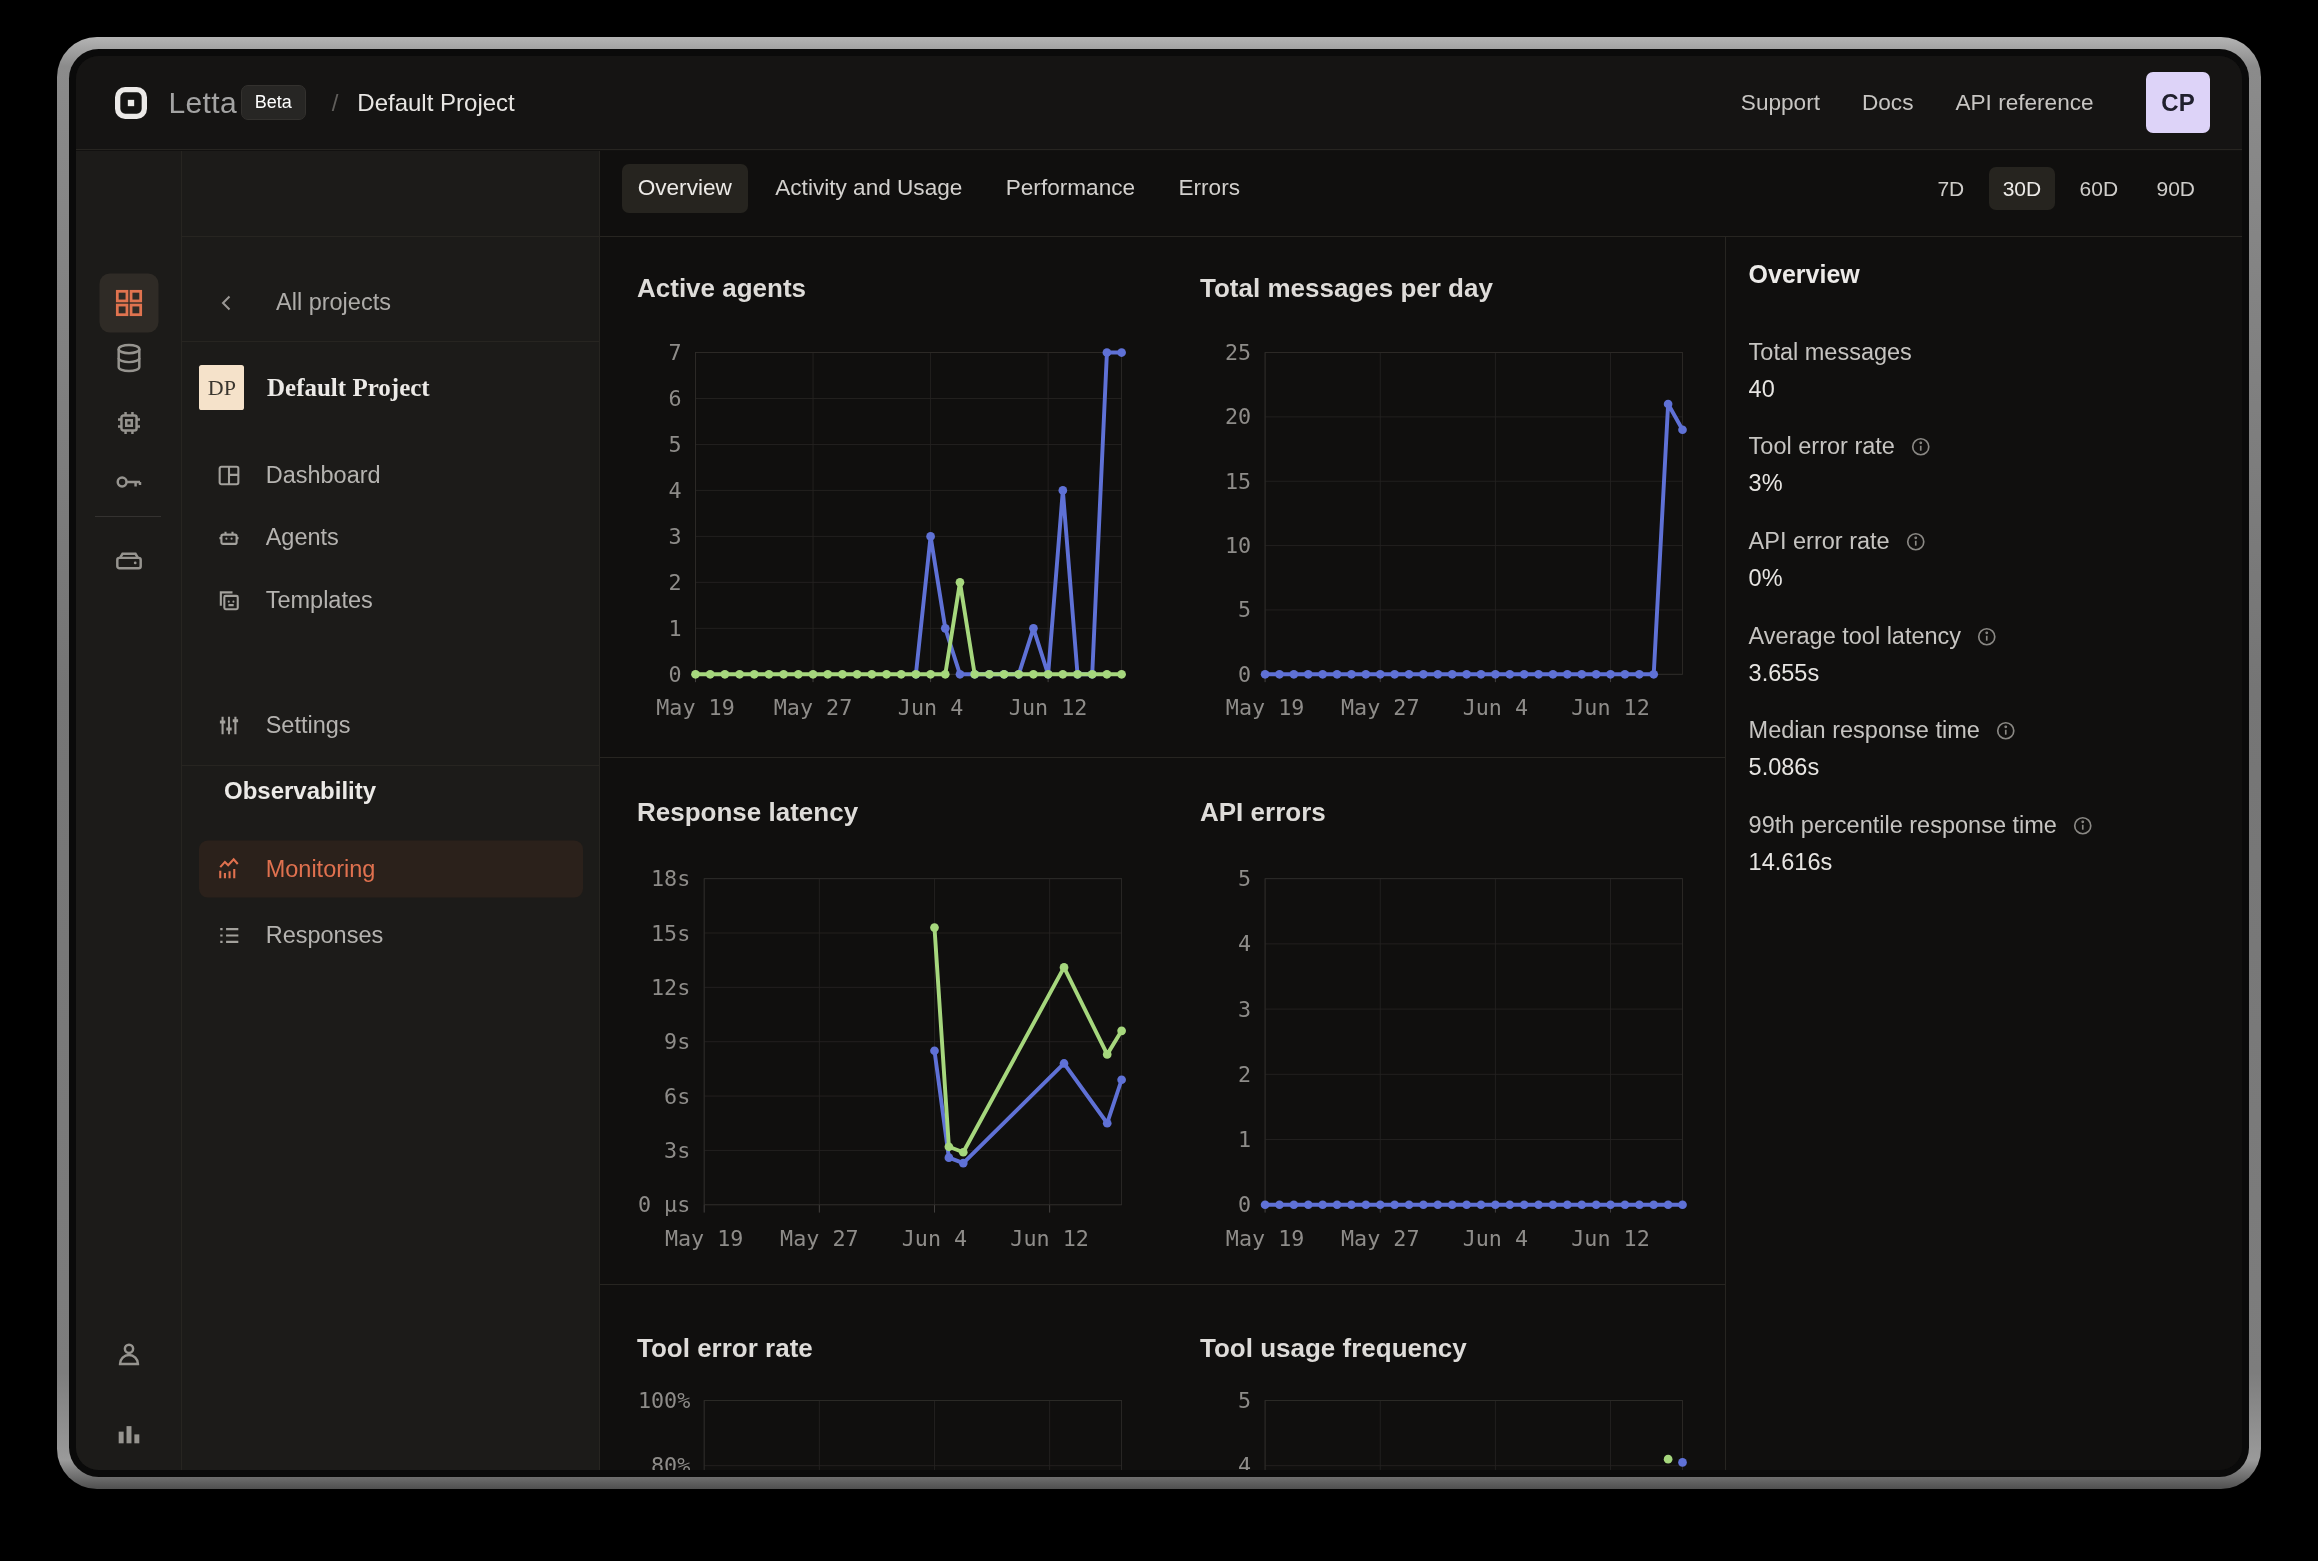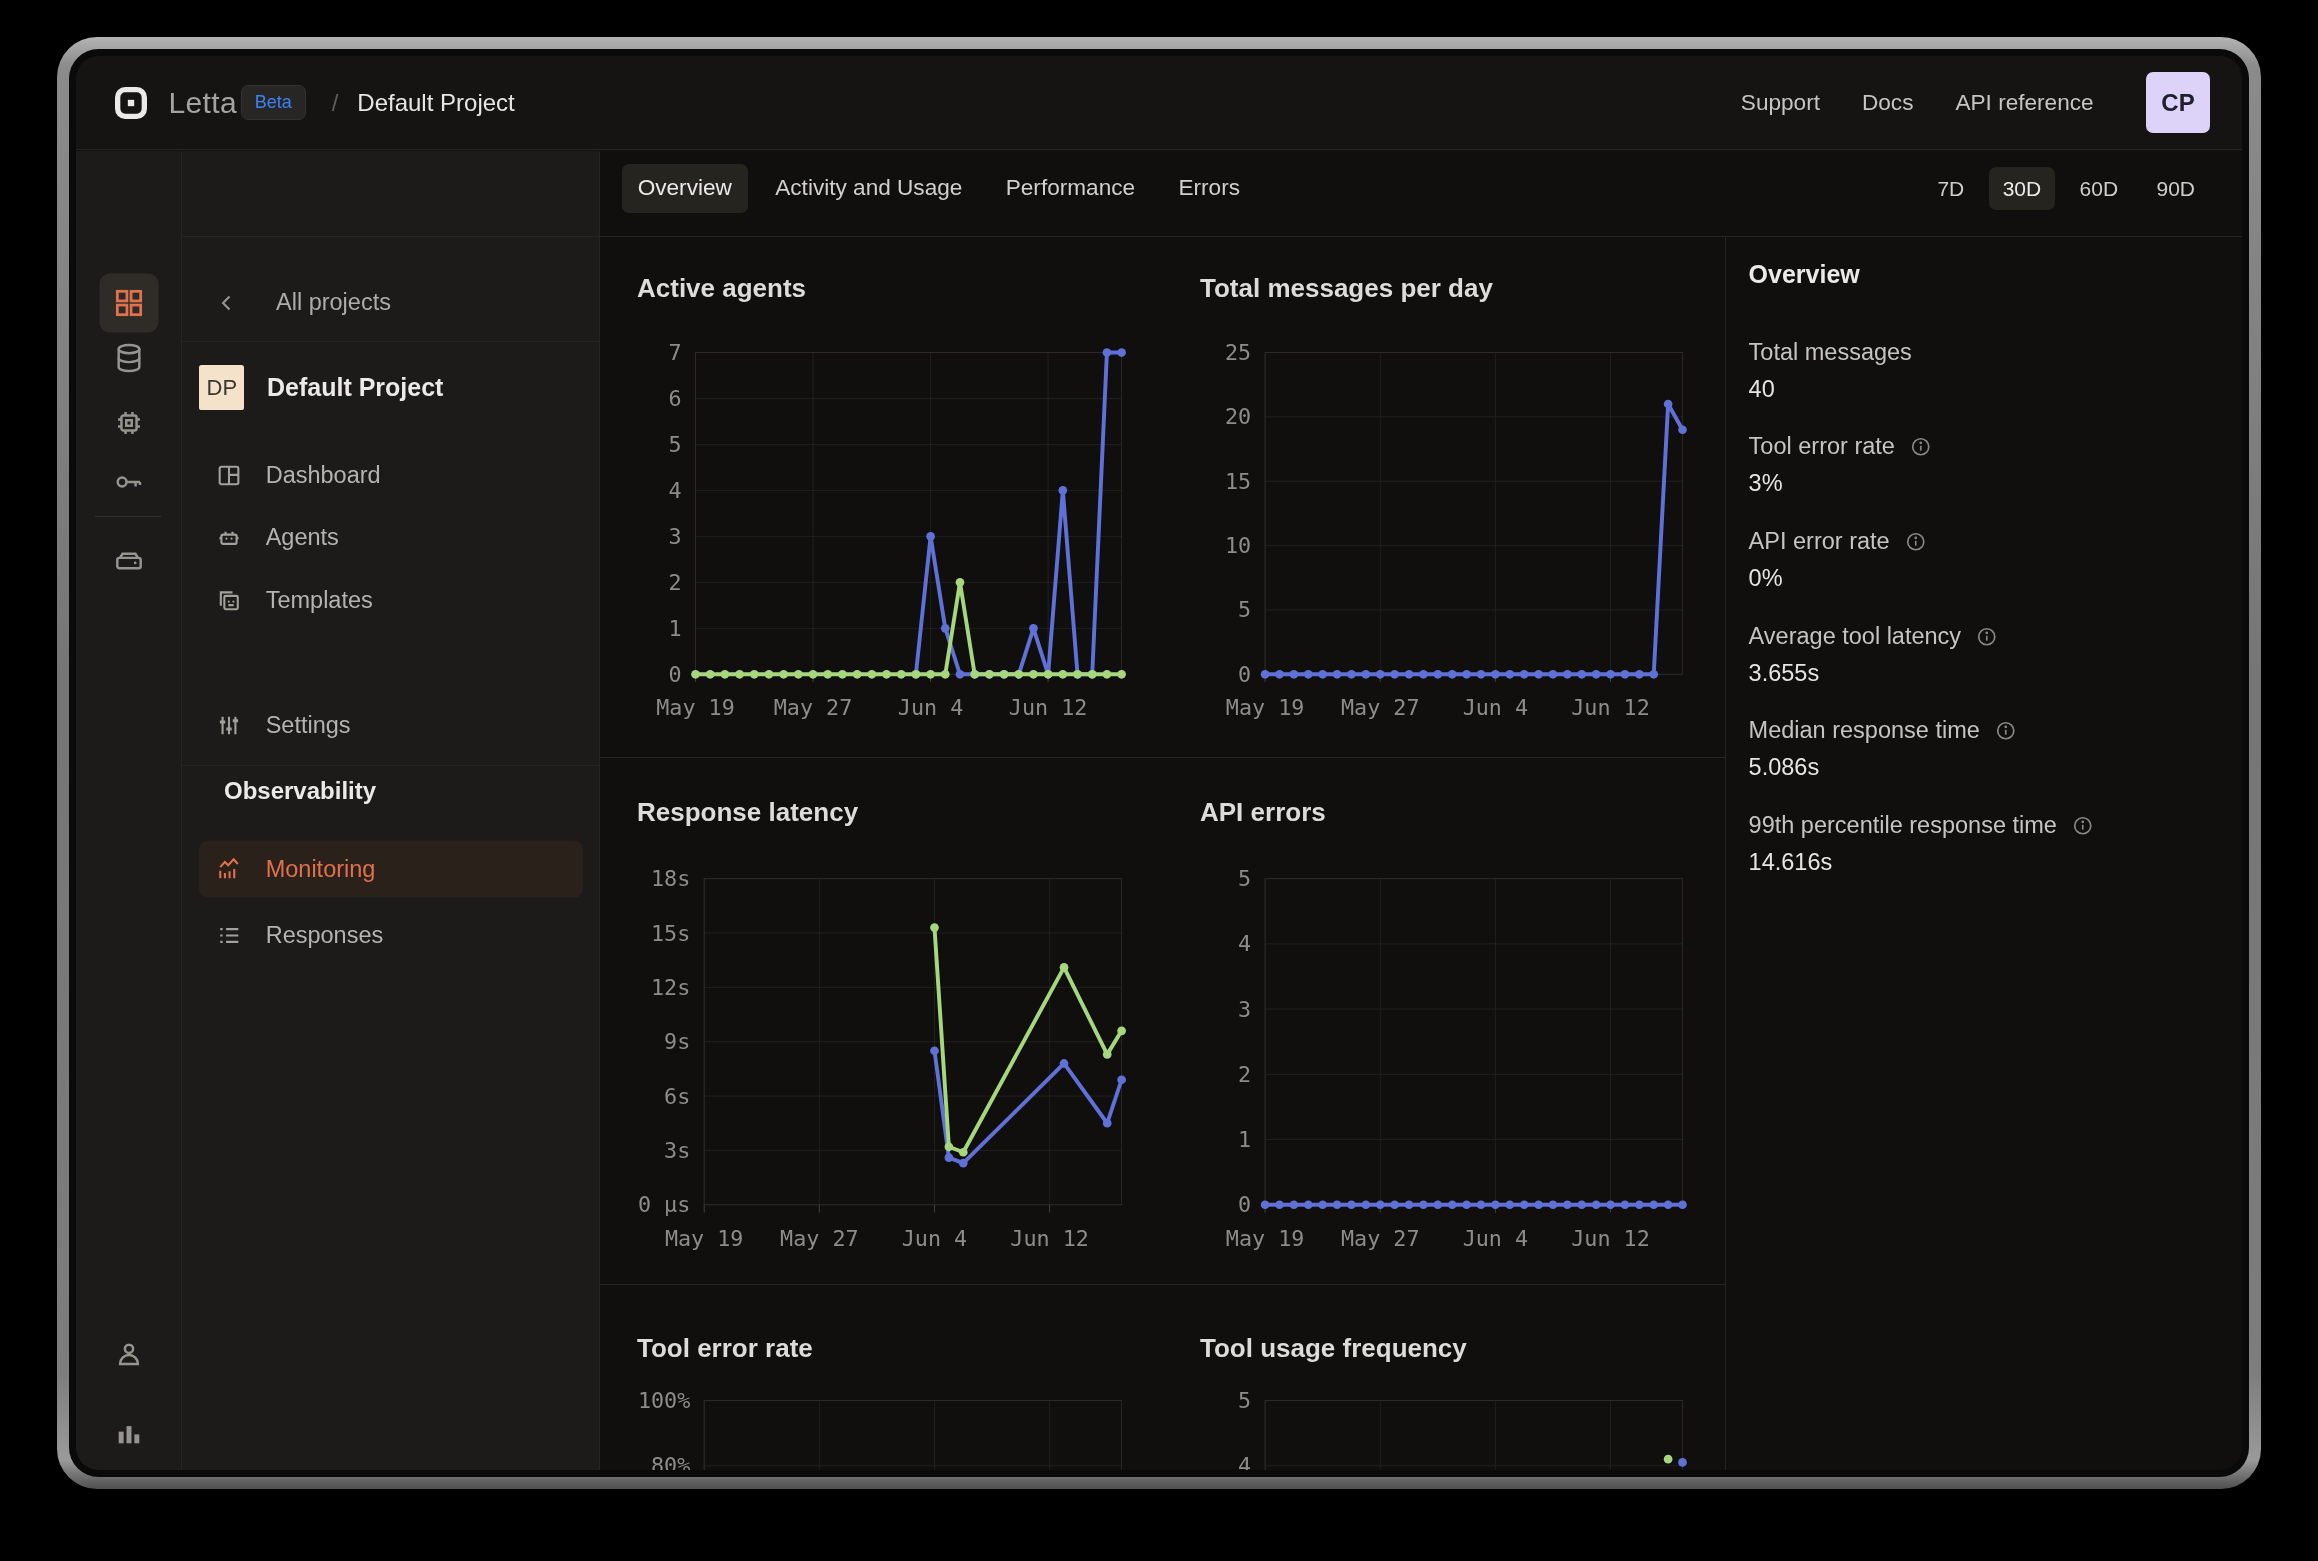--- a/index.html
+++ b/index.html
@@ -7,42 +7,42 @@
   .frame{position:absolute;left:57px;top:37px;width:2204px;height:1452px;border-radius:40px;
     background:linear-gradient(180deg,#b4b4b4 0%,#8b8b8b 2%,#757575 45%,#7d7d7d 92%,#9a9a9a 98%,#4f4f4f 100%);}
   .content{position:absolute;left:19px;top:19px;width:2166px;height:1414px;background:#121110;
     border-radius:22.6px;box-shadow:0 0 0 7px #0a0a0a;overflow:hidden;}
   
   .topbar{position:absolute;top:0;left:0;right:0;height:94px;background:#151413;
     border-bottom:0.9px solid #272521;display:flex;align-items:center;padding:0 32px 0 35px;box-sizing:border-box;}
   .brand{display:flex;align-items:center;gap:17.4px;}
   .logo{width:40px;height:40px;display:block;}
   .brand-name{font-size:30px;font-weight:normal;color:#a3a3a3;letter-spacing:0.4px;}
-  .beta{background:#272624;border:0.9px solid #33312e;border-radius:7px;color:#3b82f6;
+  .beta{background:#272624;border:0.9px solid #33312e;border-radius:7px;color:#ffffff;
     font-size:18px;padding:6px 13px;margin-left:3.5px;}
   .crumb-sep{color:#605e5b;font-size:24px;margin:0 19px 0 26px;}
   .crumb{color:#e8e6e3;font-size:24px;}
   .top-links{margin-left:auto;display:flex;align-items:center;gap:42px;}
   .top-link{color:#c7c5c2;font-size:22.6px;cursor:pointer;}
   .avatar{width:64px;height:61px;background:#ddd3f8;border-radius:7px;display:flex;align-items:center;
     justify-content:center;color:#20202e;font-size:24px;font-weight:600;margin-left:10.4px;}
   
   .rail{position:absolute;top:95px;left:0;width:105px;bottom:0;background:#1c1b19;border-right:0.9px solid #272521;}
   .rail-item{position:absolute;left:50%;transform:translate(-50%,-50%);width:59px;height:59px;border-radius:10.4px;
     display:flex;align-items:center;justify-content:center;color:#96948f;cursor:pointer;}
   .rail-item svg{width:33px;height:33px;}
   .rail-item.active{background:#2f2b26;color:#e0734f;}
   .rail-div{position:absolute;left:19px;width:66px;height:0.9px;background:#343230;}
   
   .nav{position:absolute;top:95px;left:106px;width:417px;bottom:0;background:#1c1b19;border-right:0.9px solid #272521;}
   .nav-back{position:absolute;top:138px;left:33px;display:flex;align-items:center;gap:37px;color:#aeaca9;
     font-size:23.5px;cursor:pointer;}
   .nav-back svg{width:24px;height:24px;color:#9a9895;}
   .nav-divider{position:absolute;left:0;right:0;height:0.9px;background:#272521;}
-  .proj-row{position:absolute;top:214px;left:17.4px;display:flex;align-items:center;gap:22.6px;cursor:pointer;}
+  .proj-row{position:absolute;top:214px;left:17.4px;display:flex;align-items:center;gap:22.6px;cursor:pointer;font-family:Liberation Serif, serif;}
   .dp-badge{width:45px;height:45px;background:#f5e2ca;color:#3a362f;border-radius:2.6px;display:flex;
     align-items:center;justify-content:center;font-size:22px;}
   .proj-name{color:#eceae7;font-size:25px;font-weight:600;}
   .nav-item{position:absolute;left:17.4px;right:15.7px;height:57px;transform:translateY(-50%);display:flex;
     align-items:center;gap:22.6px;color:#b5b3b0;font-size:23.5px;border-radius:8.7px;cursor:pointer;padding-left:15.7px;}
   .nav-item svg{width:28px;height:28px;color:#a3a19c;flex:none;}
   .nav-item.active{background:#2b211b;color:#e0714f;}
   .nav-item.active svg{color:#e0714f;}
   .nav-section{position:absolute;left:42px;transform:translateY(-50%);color:#eceae7;font-size:24px;font-weight:600;}
   

